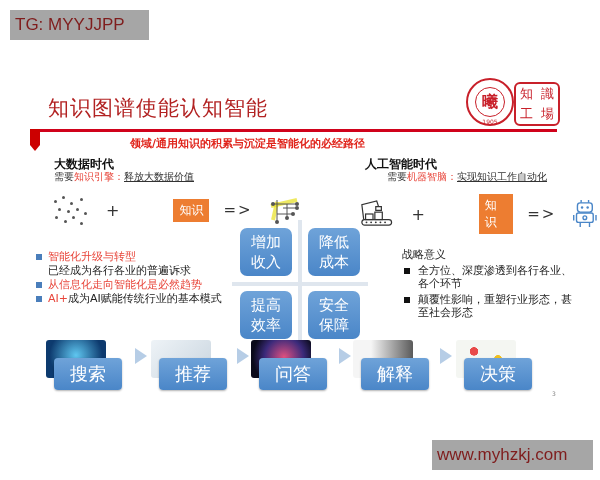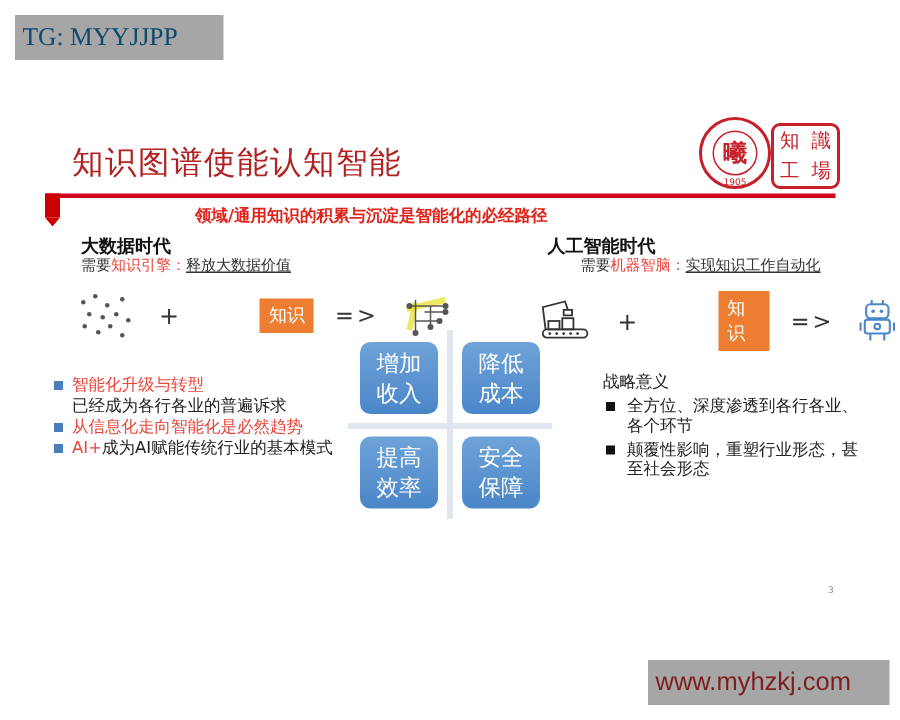--- a/index.html
+++ b/index.html
@@ -1,19 +1,19 @@
 <!DOCTYPE html>
 <html><head>
 <meta charset="utf-8">
 <style>
   * { box-sizing: border-box; margin: 0; padding: 0; }
   html, body { width: 600px; height: 480px; background: #ffffff; overflow: hidden; }
   body { position: relative; font-family: "DejaVu Sans", "Liberation Sans", sans-serif; color: #222; }
 
-  .wm-top { position: absolute; left: 10px; top: 10px; width: 139px; height: 30px; background: #a6a6a6; color: #0c4a6e; font-family: Liberation Serif, serif; font-size: 17px; line-height: 30px; padding-left: 5px; }
+  .wm-top { position: absolute; left: 10px; top: 10px; width: 139px; height: 30px; background: #a6a6a6; color: #7f1d1d; font-family: Liberation Sans, sans-serif; font-size: 17px; line-height: 30px; padding-left: 5px; }
   .wm-bottom { position: absolute; left: 432px; top: 440px; width: 161px; height: 30px; background: #a6a6a6; color: #7f1d1d; font-family: "Liberation Sans", sans-serif; font-size: 17px; line-height: 30px; padding-left: 5px; }
 
   .slide { position: absolute; left: 0; top: 60px; width: 600px; height: 345px; }
 
   .title { position: absolute; left: 48px; top: 34px; font-size: 21px; color: #b22222; letter-spacing: 1px; font-family: "DejaVu Serif", serif; }
 
   .logo-seal { position: absolute; left: 466px; top: 18px; width: 48px; height: 48px; border-radius: 50%; border: 2px solid #c8202a; }
   .logo-seal .inner { position: absolute; left: 7px; top: 7px; width: 30px; height: 30px; border-radius: 50%; border: 1px solid #c8202a; color: #c8202a; font-size: 16px; text-align: center; line-height: 28px; font-weight: bold; }
   .logo-seal .yr { position: absolute; bottom: -1px; left: 0; width: 100%; text-align: center; font-size: 6px; color: #c8202a; }
   .logo-box { position: absolute; left: 514px; top: 22px; width: 46px; height: 44px; border: 2px solid #c8202a; border-radius: 6px; color: #c8202a; font-size: 13px; display: grid; grid-template-columns: 1fr 1fr; grid-template-rows: 1fr 1fr; text-align: center; align-items: center; font-family: "DejaVu Serif", serif; }
@@ -205,17 +205,43 @@
     <div class="b">
         <span class="sq"></span>
         <span>全方位、深度渗透到各行各业、各个环节</span>
       </div>
     <div class="b">
         <span class="sq"></span>
         <span>颠覆性影响，重塑行业形态，甚至社会形态</span>
       </div>
   </div>
 
+  <div class="flow">
+    <div class="step" style="left:0px;">
+      <div class="img" style="background: radial-gradient(circle at 50% 40%, #5fc6f0, #0d3a6e 70%);"></div>
+      <div class="lbl">搜索</div>
+    </div>
+    <div class="chev" style="left:95px;"></div>
+    <div class="step" style="left:105px;">
+      <div class="img" style="background: linear-gradient(135deg, #eef3f7, #c9d5df);"></div>
+      <div class="lbl">推荐</div>
+    </div>
+    <div class="chev" style="left:197px;"></div>
+    <div class="step" style="left:205px;">
+      <div class="img" style="background: radial-gradient(circle at 55% 45%, #e05080, #3a2a7a 50%, #0a0a1a 80%);"></div>
+      <div class="lbl">问答</div>
+    </div>
+    <div class="chev" style="left:299px;"></div>
+    <div class="step" style="left:307px;">
+      <div class="img" style="background: linear-gradient(90deg, #f5f5f5 30%, #5a5a5a);"></div>
+      <div class="lbl">解释</div>
+    </div>
+    <div class="chev" style="left:400px;"></div>
+    <div class="step" style="left:410px;">
+      <div class="img" style="background: radial-gradient(circle at 30% 30%, #e84a4a 8%, transparent 9%), radial-gradient(circle at 70% 50%, #f0c020 8%, transparent 9%), radial-gradient(circle at 50% 75%, #60b0e0 8%, transparent 9%), #f4f6f2;"></div>
+      <div class="lbl">决策</div>
+    </div>
+  </div>
 
   <div class="pgnum">3</div>
 </div>
 
 <div class="wm-bottom">www.myhzkj.com</div>
 
 </body></html>

